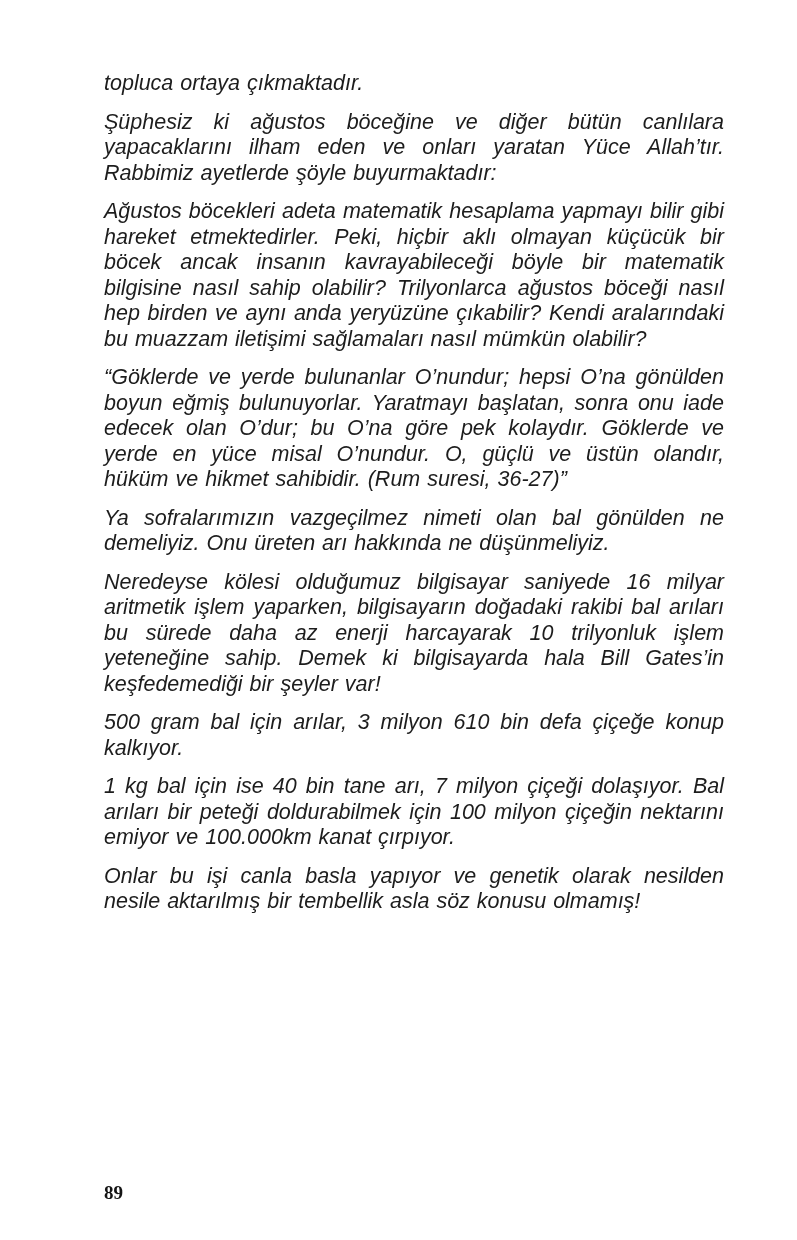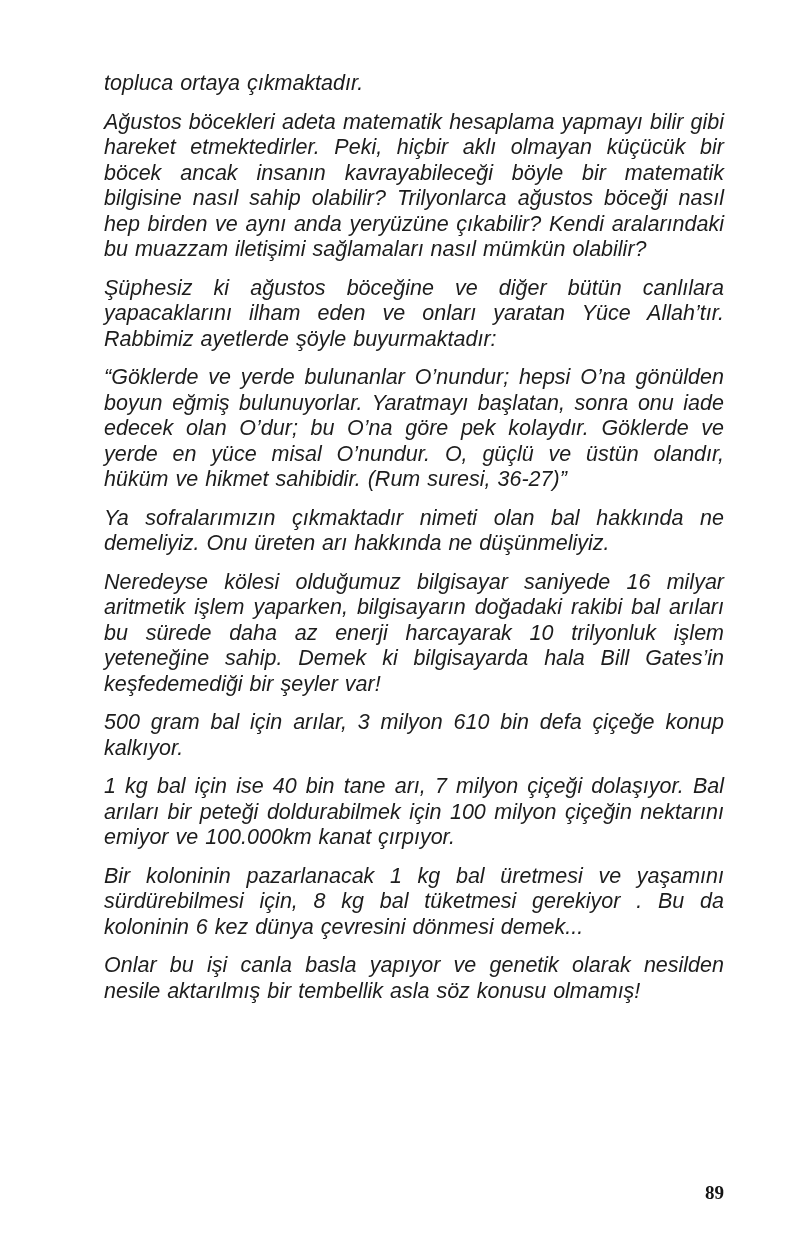--- a/index.html
+++ b/index.html
@@ -30,38 +30,37 @@
     line-height: 25.5px;
     color: #1d1d1d;
     text-align: justify;
     word-spacing: 1px;
   }
   .page-number {
     position: absolute;
     left: 104px;
     top: 1182px;
     width: 620px;
-    text-align: right;
+    text-align: left;
     font-family: "Liberation Serif", serif;
     font-style: normal;
     font-size: 19px;
     font-weight: 600;
     color: #141414;
   }
 </style>
 </head>
 <body>
 
 <div class="page">
   <div class="text-block" id="paragraphs">
       <p>topluca ortaya çıkmaktadır.</p>
+      <p>Şüphesiz ki ağustos böceğine ve diğer bütün canlılara yapacaklarını ilham eden ve onları yaratan Yüce Allah’tır. Rabbimiz ayetlerde şöyle buyurmaktadır:</p>
       <p>Ağustos böcekleri adeta matematik hesaplama yapmayı bilir gibi hareket etmektedirler. Peki, hiçbir aklı olmayan küçücük bir böcek ancak insanın kavrayabileceği böyle bir matematik bilgisine nasıl sahip olabilir? Trilyonlarca ağustos böceği nasıl hep birden ve aynı anda yeryüzüne çıkabilir? Kendi aralarındaki bu muazzam iletişimi sağlamaları nasıl mümkün olabilir?</p>
-      <p>Şüphesiz ki ağustos böceğine ve diğer bütün canlılara yapacaklarını ilham eden ve onları yaratan Yüce Allah’tır. Rabbimiz ayetlerde şöyle buyurmaktadır:</p>
       <p>“Göklerde ve yerde bulunanlar O’nundur; hepsi O’na gönülden boyun eğmiş bulunuyorlar. Yaratmayı başlatan, sonra onu iade edecek olan O’dur; bu O’na göre pek kolaydır. Göklerde ve yerde en yüce misal O’nundur. O, güçlü ve üstün olandır, hüküm ve hikmet sahibidir. (Rum suresi, 36-27)”</p>
-      <p>Ya sofralarımızın çıkmaktadır nimeti olan bal hakkında ne demeliyiz. Onu üreten arı hakkında ne düşünmeliyiz.</p>
+      <p>Ya sofralarımızın vazgeçilmez nimeti olan bal gönülden ne demeliyiz. Onu üreten arı hakkında ne düşünmeliyiz.</p>
       <p>Neredeyse kölesi olduğumuz bilgisayar saniyede 16 milyar aritmetik işlem yaparken, bilgisayarın doğadaki rakibi bal arıları bu sürede daha az enerji harcayarak 10 trilyonluk işlem yeteneğine sahip. Demek ki bilgisayarda hala Bill Gates’in keşfedemediği bir şeyler var!</p>
       <p>500 gram bal için arılar, 3 milyon 610 bin defa çiçeğe konup kalkıyor.</p>
       <p>1 kg bal için ise 40 bin tane arı, 7 milyon çiçeği dolaşıyor. Bal arıları bir peteği doldurabilmek için 100 milyon çiçeğin nektarını emiyor ve 100.000km kanat çırpıyor.</p>
-      <p>Bir koloninin pazarlanacak 1 kg bal üretmesi ve yaşamını sürdürebilmesi için, 8 kg bal tüketmesi gerekiyor . Bu da koloninin 6 kez dünya çevresini dönmesi demek...</p>
       <p>Onlar bu işi canla basla yapıyor ve genetik olarak nesilden nesile aktarılmış bir tembellik asla söz konusu olmamış!</p>
     </div>
   <div class="page-number">89</div>
 </div>
 
 </body></html>

